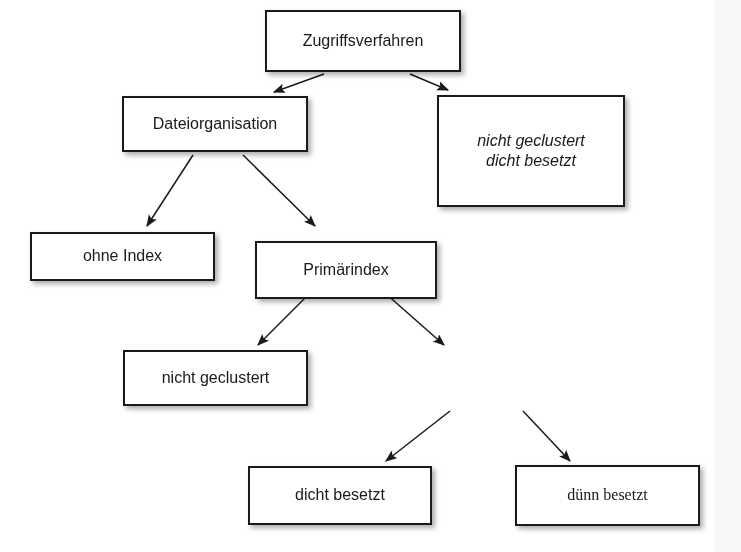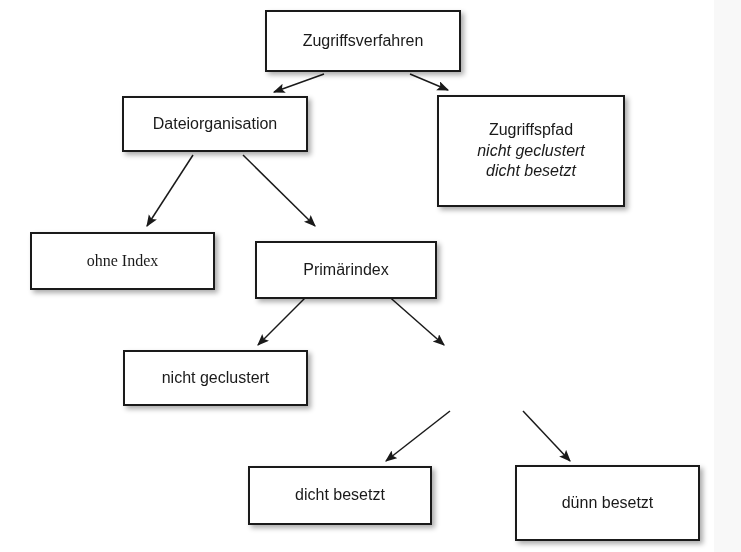--- a/index.html
+++ b/index.html
@@ -93,27 +93,26 @@
   </div>
 
   <div class="node" style="left:122px; top:96px; width:186px; height:56px;">
     <span class="lines">
       <span class="ln">Dateiorganisation</span>
     </span>
   </div>
 
   <div class="node" style="left:437px; top:95px; width:188px; height:112px;">
     <span class="lines">
-      <span class="ln">Zugriffspfad</span>
       <span class="ln ital">nicht geclustert</span>
       <span class="ln ital">dicht besetzt</span>
     </span>
   </div>
 
-  <div class="node" style="left:30px; top:232px; width:185px; height:58px;font-family:Liberation Serif, serif;">
+  <div class="node" style="left:30px; top:232px; width:185px; height:49px;">
     <span class="lines">
       <span class="ln">ohne Index</span>
     </span>
   </div>
 
   <div class="node" style="left:255px; top:241px; width:182px; height:58px;">
     <span class="lines">
       <span class="ln">Primärindex</span>
     </span>
   </div>
@@ -124,19 +123,19 @@
     </span>
   </div>
 
 
   <div class="node" style="left:248px; top:466px; width:184px; height:59px;">
     <span class="lines">
       <span class="ln">dicht besetzt</span>
     </span>
   </div>
 
-  <div class="node" style="left:515px; top:465px; width:185px; height:76px;">
+  <div class="node" style="left:515px; top:465px; width:185px; height:61px;font-family:Liberation Serif, serif;">
     <span class="lines">
       <span class="ln">dünn besetzt</span>
     </span>
   </div>
 
 </div>
 
 </body></html>

